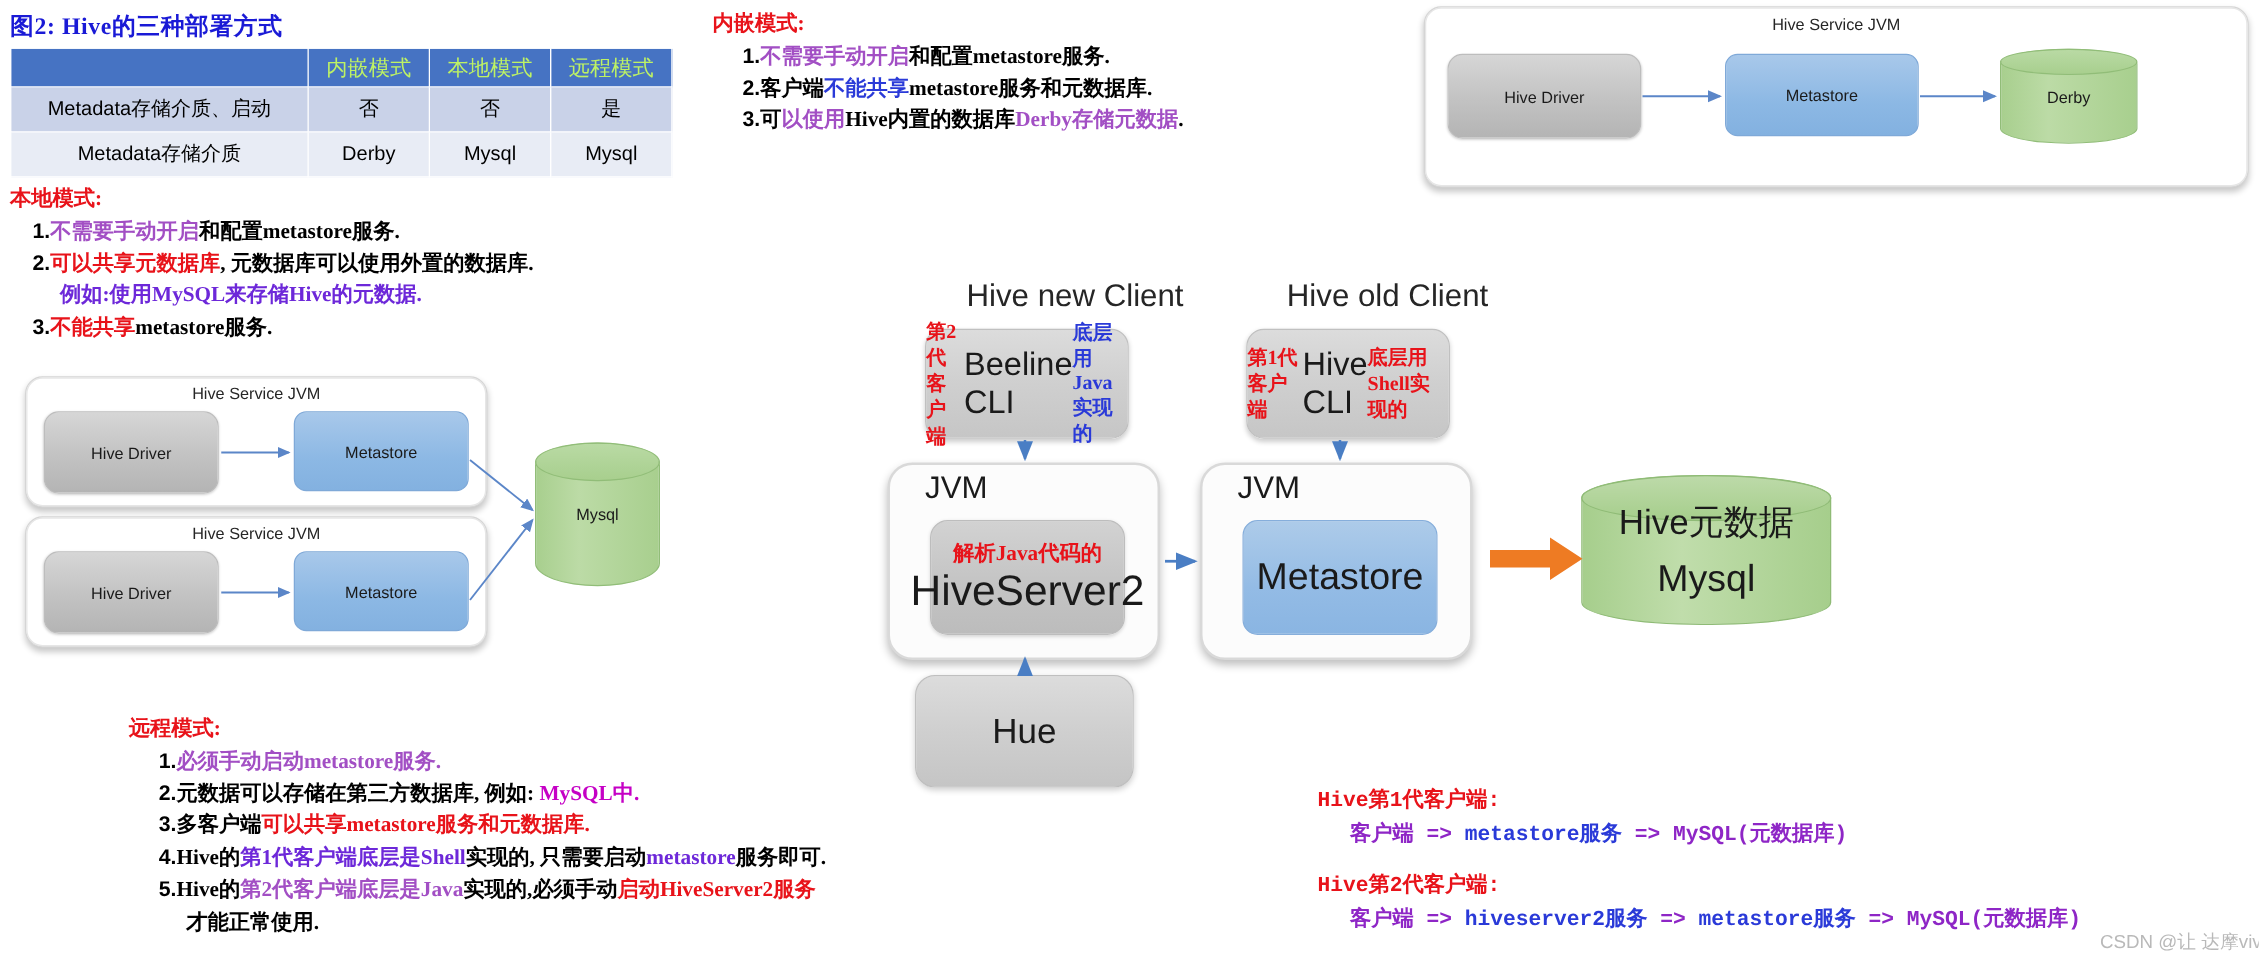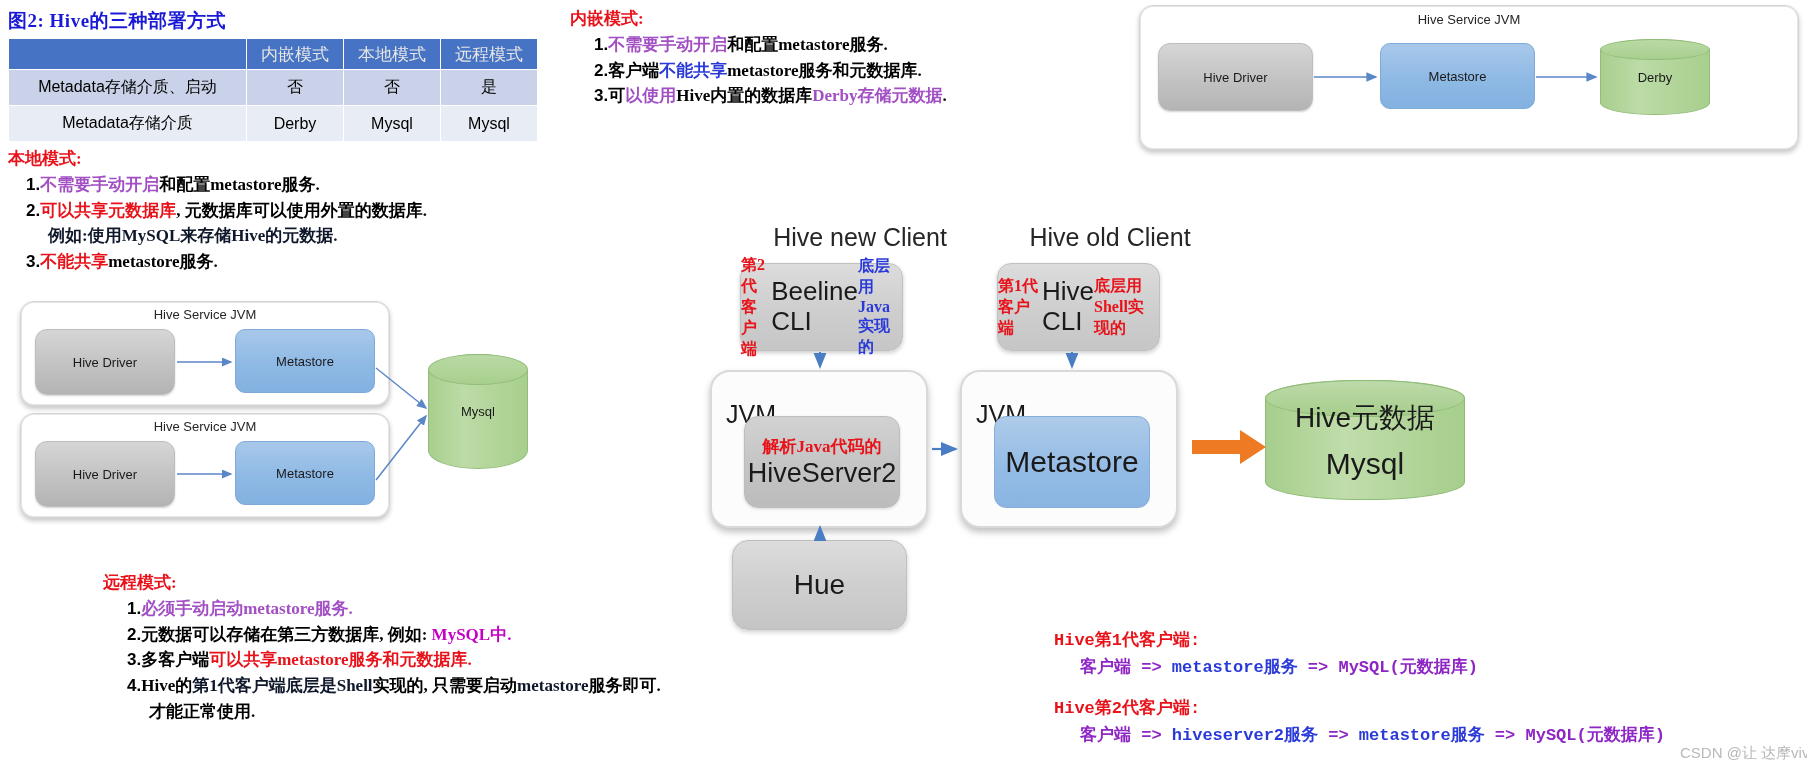--- a/index.html
+++ b/index.html
@@ -28,21 +28,21 @@
   .tbl td, .tbl th {
     border: 1px solid #ffffff;
     font-weight: normal;
     font-size: 16px;
     text-align: center;
     font-family: "Liberation Sans", sans-serif;
     white-space: nowrap;
   }
   .tbl thead th {
     background: #4673c3;
-    color: #e5e5e5;
+    color: #bef264;
     height: 31px;
     font-size: 17px;
     padding: 0 14px;
   }
   .tbl thead th.corner { background: #4673c3; }
   .tbl tbody tr.r1 td { background: #c9d2e8; height: 36px; }
   .tbl tbody tr.r2 td { background: #e8ecf5; height: 36px; }
   .tbl td.lab { width: 238px; padding: 0 10px; }
   .tbl td.v { width: 93px; }
   .tbl thead th.corner { width: 238px; }
@@ -56,21 +56,21 @@
     white-space: nowrap;
   }
   .note .hd { font-size: 17px; }
   .note ol { list-style: none; }
   .note li { font-size: 17px; }
   .note li .n { font-family: "Liberation Sans", sans-serif; font-weight: bold; }
 
   .c-red    { color: #e8131a; }
   .c-purple { color: #a24fc4; }
   .c-blue   { color: #2a3ad8; }
-  .c-green  { color: #0f172a; }
+  .c-green  { color: #6d28d9; }
   .c-black  { color: #000000; }
   .c-mag    { color: #c500c5; }
   .c-dpurple{ color: #8e26c6; }
 
   
   .jvm-box {
     background: #ffffff;
     border: 1px solid #d5d5d5;
     border-radius: 14px;
     box-shadow: 0 3px 5px rgba(0,0,0,0.22), 0 0 0 1px #e6e6e6 inset;
@@ -134,24 +134,23 @@
     font-family: "Liberation Sans", sans-serif;
     font-size: 26px; color: #1a1a1a; line-height: 1.15;
   }
   .jvm-big {
     background: #fcfcfc;
     border: 2px solid #d9d9d9;
     border-radius: 20px;
     box-shadow: 0 4px 7px rgba(0,0,0,0.25);
   }
   .jvm-big-label {
-    position: absolute; left: 14px; top: 4px;
+    position: absolute; left: 28px; top: 4px;
     font-size: 25px; color: #1a1a1a;
     font-family: "Liberation Sans", sans-serif;
-    margin-top: 24px;
   }
   .inner-grey {
     background: linear-gradient(to bottom,#d2d2d2 0%,#c4c4c4 55%,#bcbcbc 100%);
     border: 1px solid #bdbdbd; border-radius: 14px;
     display: flex; flex-direction: column; align-items: center; justify-content: center;
     box-shadow: 0 1px 3px rgba(0,0,0,0.15);
   }
   .inner-blue {
     background: linear-gradient(to bottom,#adcbe9 0%,#93bbe5 60%,#8ab5e2 100%);
     border: 1px solid #86aedb; border-radius: 12px;
@@ -303,20 +302,21 @@
     </svg>
   </div>
 
   <div class="abs note" style="left:103px; top:570px;">
     <div class="hd c-red">远程模式:</div>
     <ol style="padding-left:24px;">
         <li><span class="n c-black">1.</span><span class="c-purple">必须手动启动metastore服务.</span></li>
         <li><span class="n c-black">2.</span><span class="c-black">元数据可以存储在第三方数据库, 例如: </span><span class="c-mag">MySQL中.</span></li>
         <li><span class="n c-black">3.</span><span class="c-black">多客户端</span><span class="c-red">可以共享metastore服务和元数据库.</span></li>
         <li><span class="n c-black">4.</span><span class="c-black">Hive的</span><span class="c-green">第1代客户端底层是Shell</span><span class="c-black">实现的, 只需要启动</span><span class="c-green">metastore</span><span class="c-black">服务即可.</span></li>
+        <li><span class="n c-black">5.</span><span class="c-black">Hive的</span><span class="c-purple">第2代客户端底层是Java</span><span class="c-black">实现的,必须手动</span><span class="c-red">启动HiveServer2服务</span></li>
         <li><span style="display: inline-block; width: 22px;"></span><span class="c-black">才能正常使用.</span></li>
       </ol>
   </div>
 
   <div class="abs" style="left:700px; top:215px; width:1107px; height:460px;">
 
     <div class="abs client-hd" style="left:35px; top:8px; width:250px;">Hive new Client</div>
     <div class="abs client-hd" style="left:285px; top:8px; width:250px;">Hive old Client</div>
 
     <div class="abs cli-card" style="left:40px; top:48px; width:163px; height:88px;">
@@ -328,21 +328,21 @@
     <div class="abs cli-card" style="left:297px; top:48px; width:163px; height:88px;">
       <div class="cli-sub c-red">第1代客户端</div>
       <div class="cli-main">Hive CLI</div>
       <div class="cli-sub c-red">底层用Shell实现的</div>
     </div>
 
     <div class="abs jvm-big" style="left:10px; top:155px; width:218px; height:158px;">
       <div class="jvm-big-label">JVM</div>
       <div class="abs inner-grey" style="left:32px; top:44px; width:156px; height:92px;">
         <div style="font-family:'Liberation Serif',serif;font-weight:bold;font-size:17px;" class="c-red">解析Java代码的</div>
-        <div style="font-size:27px;color:#1a1a1a;font-family:'Liberation Sans',sans-serif;">HiveServer2</div>
+        <div style="font-size:34px;color:#1a1a1a;font-family:'Liberation Sans',sans-serif;">HiveServer2</div>
       </div>
     </div>
 
     <div class="abs jvm-big" style="left:260px; top:155px; width:218px; height:158px;">
       <div class="jvm-big-label">JVM</div>
       <div class="abs inner-blue" style="left:32px; top:44px; width:156px; height:92px;">Metastore</div>
     </div>
 
     <div class="abs hue-card" style="left:32px; top:325px; width:175px; height:90px;">Hue</div>
 

